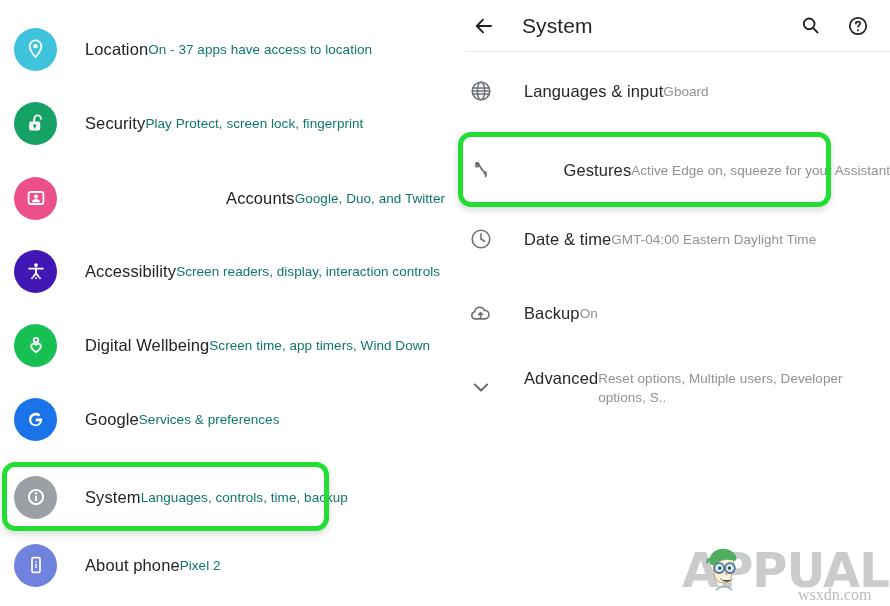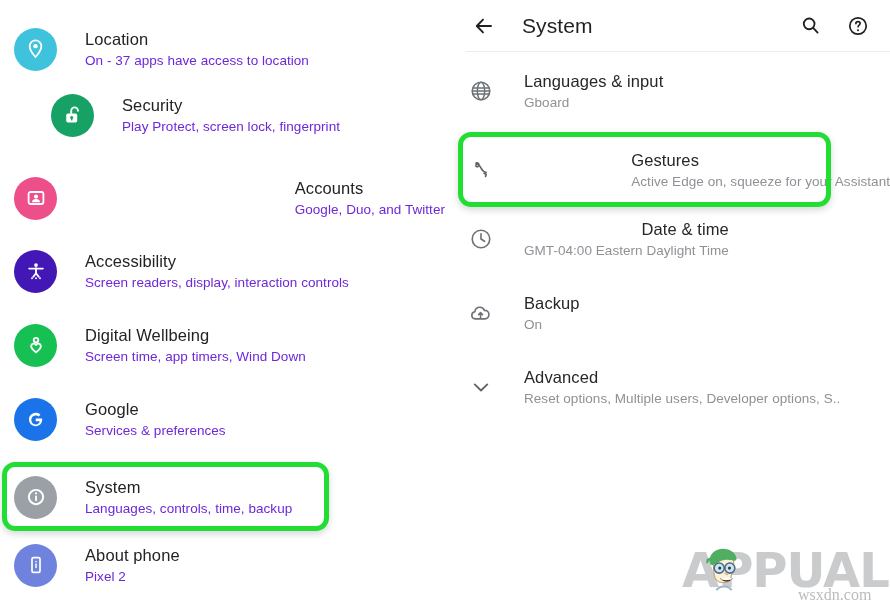--- a/index.html
+++ b/index.html
@@ -57,32 +57,31 @@
     box-sizing: border-box;
   }
   .row-icon {
     flex: 0 0 auto;
     display: flex;
     align-items: center;
     justify-content: center;
   }
   .row-text {
     display: flex;
-    flex-direction: column;
     justify-content: center;
   }
   .row-title {
     font-size: 16.5px;
     color: #222326;
     line-height: 21px;
     letter-spacing: 0.1px;
   }
   .row-sub {
     font-size: 13.5px;
-    color: #6d28d9;
+    color: #0f766e;
     line-height: 19px;
     letter-spacing: 0.05px;
     margin-top: 1px;
   }
 
   
   .circ {
     width: 43px;
     height: 43px;
     border-radius: 50%;
@@ -205,21 +204,21 @@
             <circle cx="12" cy="8.8" r="2.1" fill="#ffffff"></circle>
           </svg>
         </div>
       </div>
       <div class="row-text">
         <div class="row-title">Location</div>
         <div class="row-sub">On - 37 apps have access to location</div>
       </div>
     </div>
 
-    <div class="row lrow" style="top:83px;padding-left:37px;">
+    <div class="row lrow" style="top:91px;">
       <div class="row-icon">
         <div class="circ" style="background:#16a265;">
           <svg width="24" height="24" viewBox="0 0 24 24" fill="none">
             <rect x="5.2" y="10.4" width="11" height="9.2" rx="1.8" fill="#ffffff"></rect>
             <path d="M10.2 10.4V7.8a3.4 3.4 0 0 1 6.8 0" stroke="#ffffff" stroke-width="1.9" fill="none" stroke-linecap="round"></path>
             <circle cx="10.7" cy="14.4" r="1.5" fill="#16a265"></circle>
             <rect x="10" y="14.4" width="1.4" height="3" fill="#16a265"></rect>
           </svg>
         </div>
       </div>

